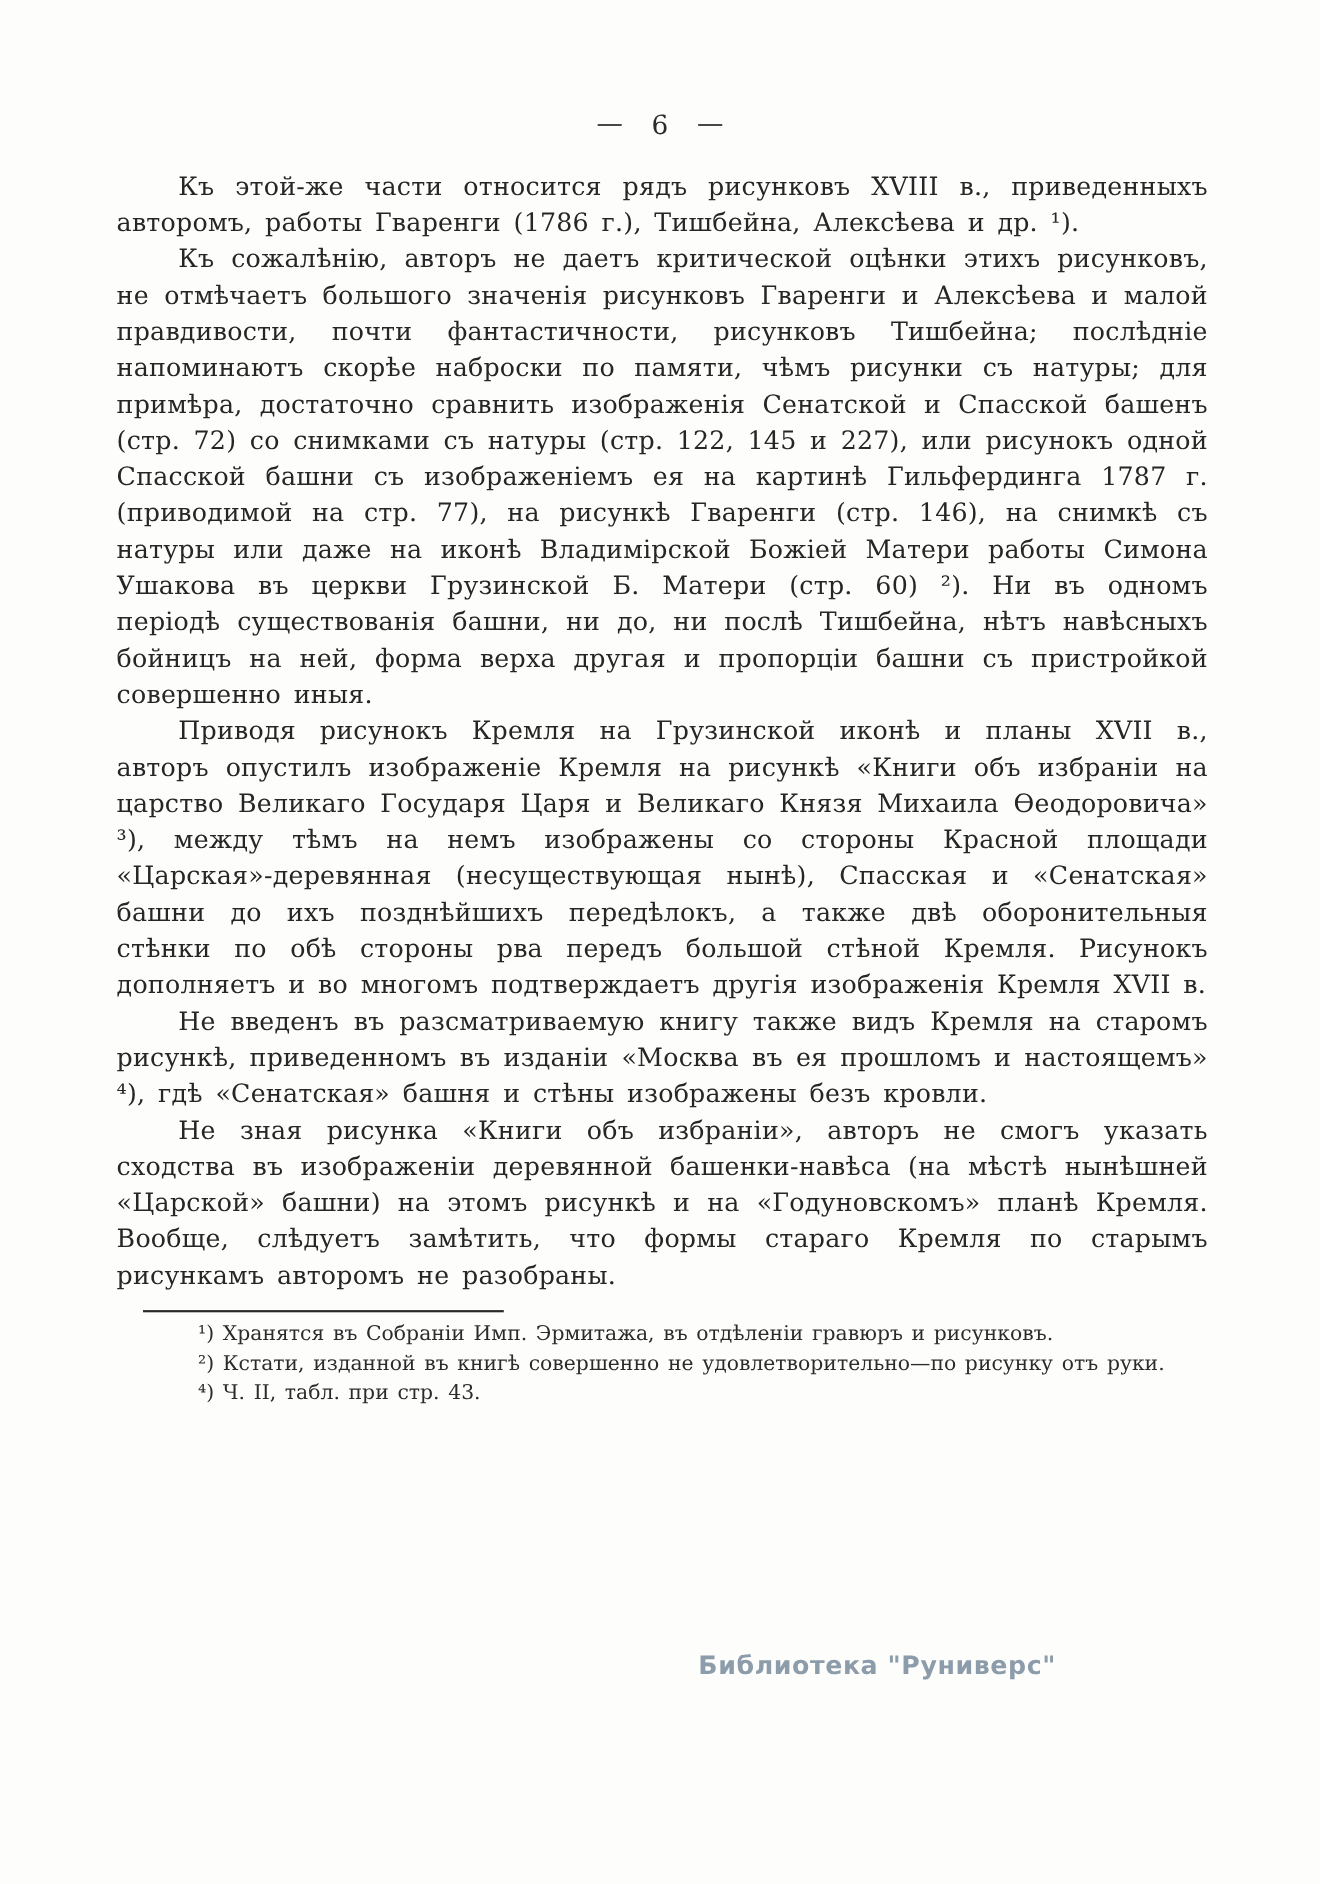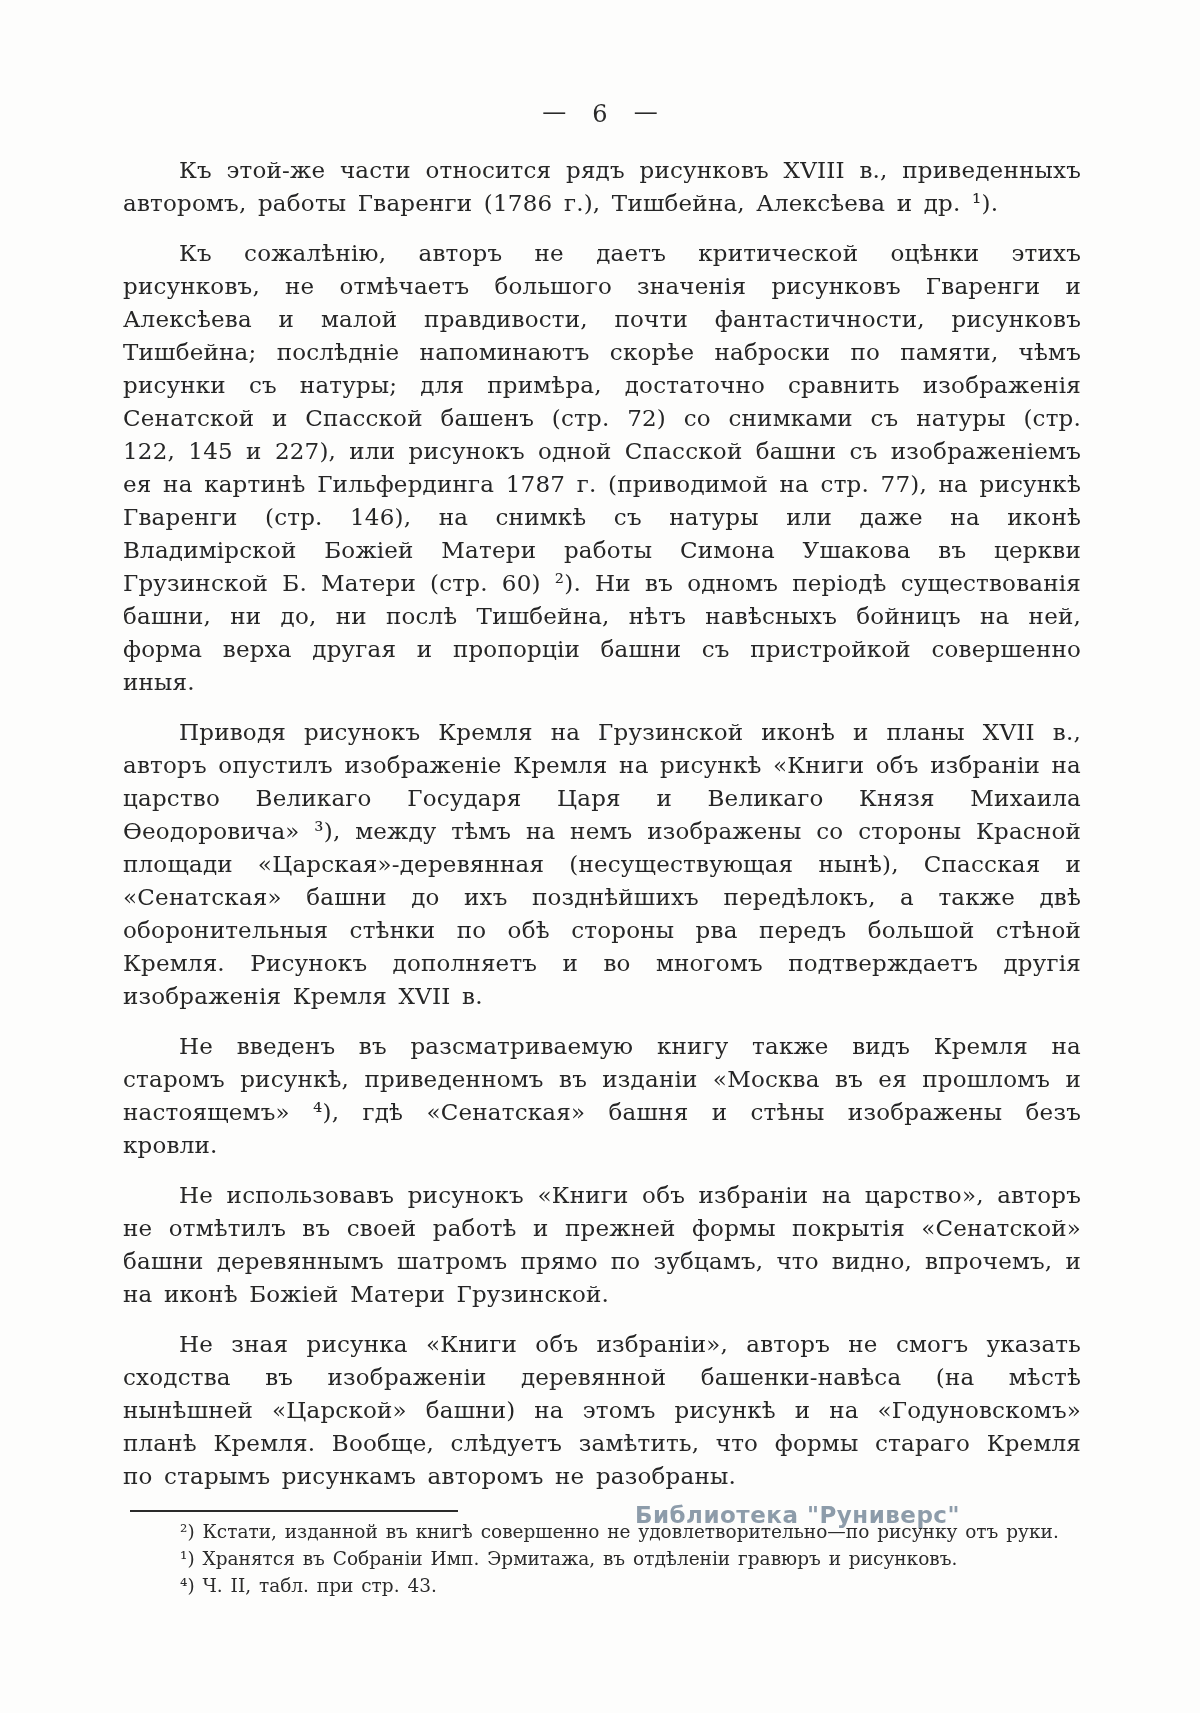--- a/index.html
+++ b/index.html
@@ -38,21 +38,21 @@
   .body-text {
     margin: 26px 102px 0 106px;
     font-size: 23px;
     line-height: 33px;
     text-align: justify;
     word-spacing: 4px;
     letter-spacing: 0.2px;
     color: #262626;
   }
   .body-text p {
-    margin: 17px;
+    margin: 0;
     text-indent: 56px;
   }
   .footnote-rule {
     margin: 14px 0 6px 130px;
     width: 328px;
     border-top: 2px solid #2a2a2a;
     height: 0;
   }
   .footnotes {
     margin: 0 102px 0 132px;
@@ -84,27 +84,26 @@
 
   <div class="page-number-row">
     <span class="dash">—</span><span class="num">6</span><span class="dash">—</span>
   </div>
 
   <div class="body-text">
     <p>Къ этой-же части относится рядъ рисунковъ XVIII в., приведенныхъ авторомъ, работы Гваренги (1786 г.), Тишбейна, Алексѣева и др. ¹).</p>
     <p>Къ сожалѣнію, авторъ не даетъ критической оцѣнки этихъ рисунковъ, не отмѣчаетъ большого значенія рисунковъ Гваренги и Алексѣева и малой правдивости, почти фантастичности, рисунковъ Тишбейна; послѣдніе напоминаютъ скорѣе наброски по памяти, чѣмъ рисунки съ натуры; для примѣра, достаточно сравнить изображенія Сенатской и Спасской башенъ (стр. 72) со снимками съ натуры (стр. 122, 145 и 227), или рисунокъ одной Спасской башни съ изображеніемъ ея на картинѣ Гильфердинга 1787 г. (приводимой на стр. 77), на рисункѣ Гваренги (стр. 146), на снимкѣ съ натуры или даже на иконѣ Владимірской Божіей Матери работы Симона Ушакова въ церкви Грузинской Б. Матери (стр. 60) ²). Ни въ одномъ періодѣ существованія башни, ни до, ни послѣ Тишбейна, нѣтъ навѣсныхъ бойницъ на ней, форма верха другая и пропорціи башни съ пристройкой совершенно иныя.</p>
     <p>Приводя рисунокъ Кремля на Грузинской иконѣ и планы XVII в., авторъ опустилъ изображеніе Кремля на рисункѣ «Книги объ избраніи на царство Великаго Государя Царя и Великаго Князя Михаила Ѳеодоровича» ³), между тѣмъ на немъ изображены со стороны Красной площади «Царская»-деревянная (несуществующая нынѣ), Спасская и «Сенатская» башни до ихъ позднѣйшихъ передѣлокъ, а также двѣ оборонительныя стѣнки по обѣ стороны рва передъ большой стѣной Кремля. Рисунокъ дополняетъ и во многомъ подтверждаетъ другія изображенія Кремля XVII в.</p>
     <p>Не введенъ въ разсматриваемую книгу также видъ Кремля на старомъ рисункѣ, приведенномъ въ изданіи «Москва въ ея прошломъ и настоящемъ» ⁴), гдѣ «Сенатская» башня и стѣны изображены безъ кровли.</p>
-    <p>Не использовавъ рисунокъ «Книги объ избраніи на царство», авторъ не отмѣтилъ въ своей работѣ и прежней формы покрытія «Сенатской» башни деревяннымъ шатромъ прямо по зубцамъ, что видно, впрочемъ, и на иконѣ Божіей Матери Грузинской.</p>
     <p>Не зная рисунка «Книги объ избраніи», авторъ не смогъ указать сходства въ изображеніи деревянной башенки-навѣса (на мѣстѣ нынѣшней «Царской» башни) на этомъ рисункѣ и на «Годуновскомъ» планѣ Кремля. Вообще, слѣдуетъ замѣтить, что формы стараго Кремля по старымъ рисункамъ авторомъ не разобраны.</p>
   </div>
 
   <div class="footnote-rule"></div>
 
   <div class="footnotes">
+    <p>¹) Хранятся въ Собраніи Имп. Эрмитажа, въ отдѣленіи гравюръ и рисунковъ.</p>
     <p>²) Кстати, изданной въ книгѣ совершенно не удовлетворительно—по рисунку отъ руки.</p>
-    <p>¹) Хранятся въ Собраніи Имп. Эрмитажа, въ отдѣленіи гравюръ и рисунковъ.</p>
     <p>⁴) Ч. II, табл. при стр. 43.</p>
   </div>
 
   <div class="watermark">Библиотека "Руниверс"</div>
 
 </div>
 
 </body></html>

